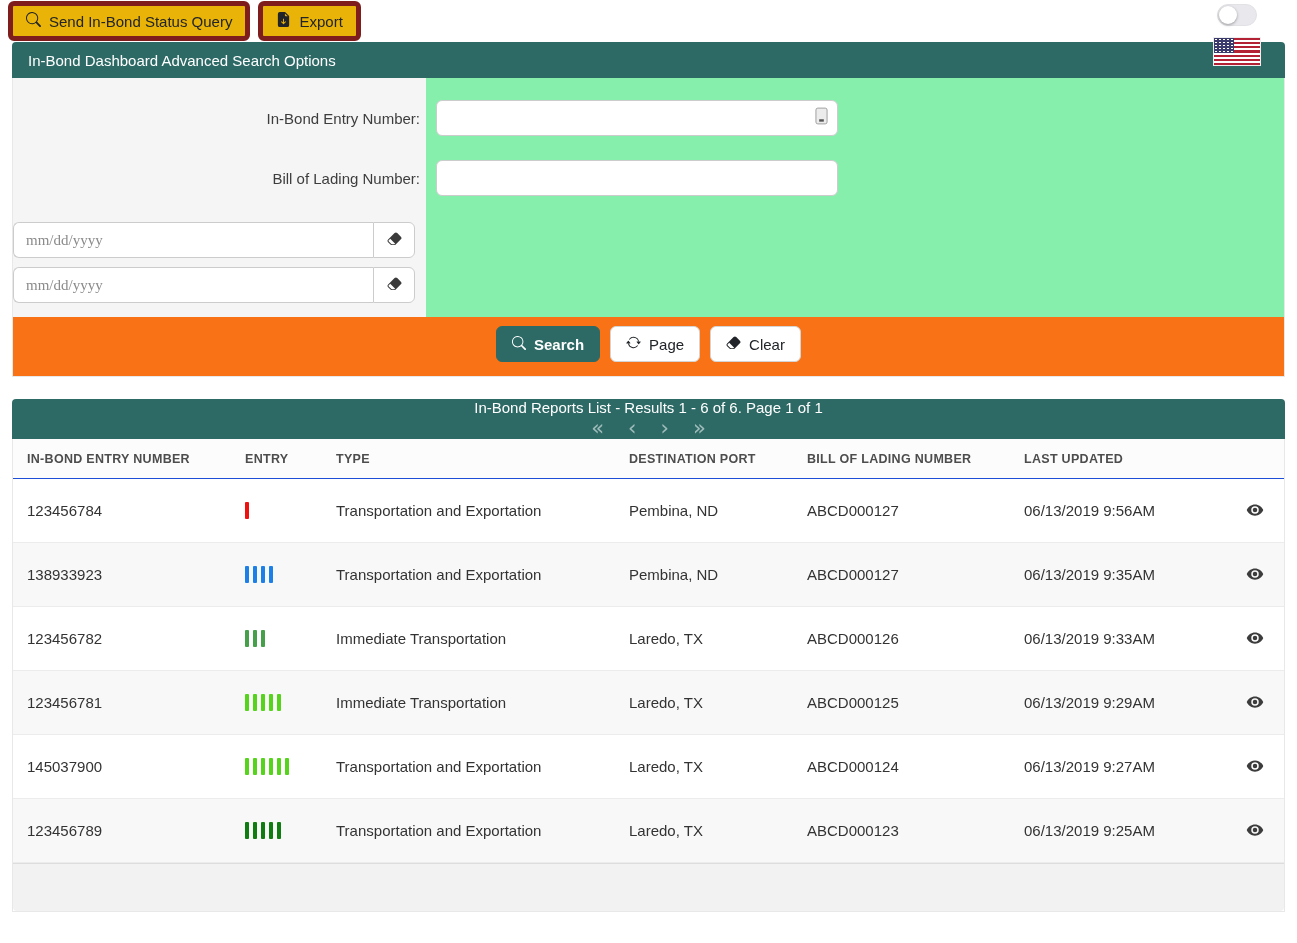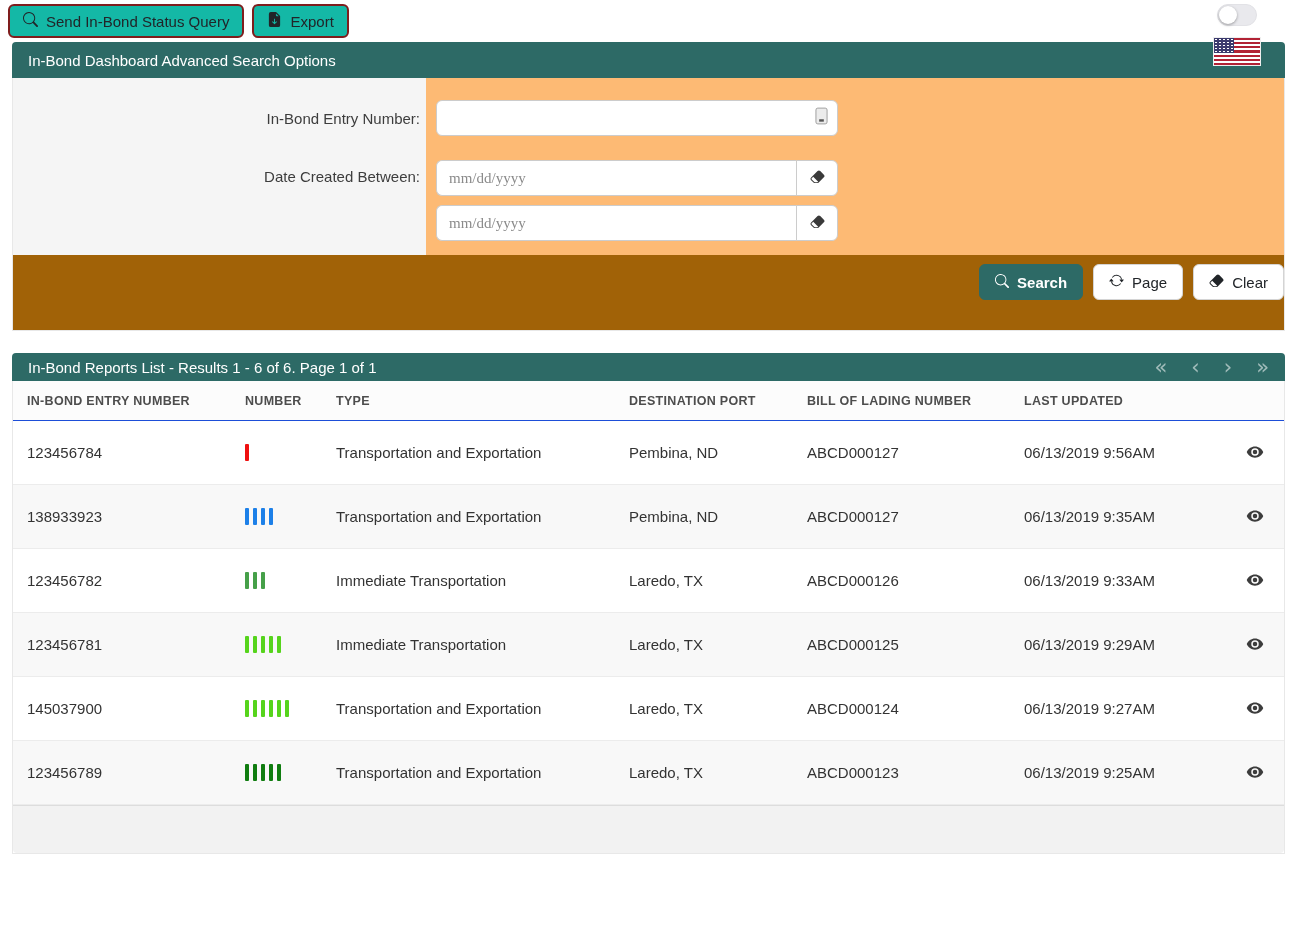--- a/index.html
+++ b/index.html
@@ -2,42 +2,42 @@
 <html><head>
 <meta charset="utf-8">
 <style>
   * { margin:0; padding:0; box-sizing:border-box; }
   html,body { width:1297px; height:943px; overflow:hidden; background:#fff;
     font-family:"Liberation Sans", sans-serif; color:#333; }
 
   
   .topbar { height:42px; display:flex; align-items:center; justify-content:space-between; padding:0 14px 0 8px; background:#fff; }
   .topbar-left { display:flex; gap:8px; }
-  .btn-outline { display:inline-flex; align-items:center; gap:8px; background:#14b8a6;
-    border:2px solid #7f1d1d; border-radius:6px; padding:6px 13px; font-size:15px; color:#212529; cursor:pointer; }
+  .btn-outline { display:inline-flex; align-items:center; gap:8px; background:#eab308;
+    border:5px solid #7f1d1d; border-radius:6px; padding:6px 13px; font-size:15px; color:#212529; cursor:pointer; }
   .btn-outline svg { flex:0 0 auto; }
   .topbar-right { display:flex; align-items:center; gap:12px;flex-direction:column; }
   .show-fields-label { font-size:13.5px; color:#5a5a5a; }
   .toggle { width:40px; height:22px; border-radius:11px; background:#e9e9ed; border:1px solid #e2e2e6; position:relative; cursor:pointer; }
   .toggle .knob { position:absolute; left:1px; top:1px; width:18px; height:18px; border-radius:50%; background:#fff; box-shadow:0 1px 3px rgba(0,0,0,.35); }
   .flag { width:46px; height:27px; position:relative; cursor:pointer;
     background:repeating-linear-gradient(#b22234 0 2.08px, #fff 2.08px 4.16px); box-shadow:0 0 0 1px #eee; }
   .flag .canton { position:absolute; left:0; top:0; width:20px; height:14.5px; background:#3c3b6e;
     background-image:radial-gradient(#fff 28%, transparent 34%); background-size:4px 3px; }
 
   
   .panel { margin:0 12px; }
   .panel-header { background:#2d6a66; color:#fff; border-radius:4px 4px 0 0;
     display:flex; align-items:center; justify-content:space-between; padding:0 16px;text-align:center; }
   .search-panel .panel-header { height:36px; font-size:15px; }
-  .results-panel .panel-header { height:28px; font-size:15px; }
+  .results-panel .panel-header { height:40px; font-size:15px;flex-direction:column; }
   .panel-body-frame { border:1px solid #e8e8e8; border-top:none; }
 
   
-  .form-body { position:relative; background:#fdba74; padding:22px 0 14px; }
+  .form-body { position:relative; background:#86efac; padding:22px 0 14px; }
   .label-stripe { position:absolute; left:0; top:0; bottom:0; width:413px; background:#f5f5f5; }
   .form-row { position:relative; display:flex; }
   .form-label { width:423px; padding-right:16px; text-align:right; font-size:15px; color:#3d3d3d;
     display:flex; align-items:center; justify-content:flex-end; }
   .form-label.top { align-items:flex-start; padding-top:8px; }
   .control-col { width:402px; }
   .text-input { width:100%; height:36px; border:1px solid #ccc; border-radius:6px; padding:0 34px 0 12px;
     font-size:15px; font-family:"Liberation Sans", sans-serif; color:#333; outline:none; background:#fff; }
   .text-input.no-icon { padding-right:12px; }
   .input-wrap { position:relative; }
@@ -48,21 +48,21 @@
     padding:16px 12px; font-size:15px; font-family:Liberation Serif, serif; color:#333; outline:none; }
   .input-group input::placeholder { color:#8a8a8a; }
   .text-input::placeholder { color:#8a8a8a; }
   .append-btn { width:42px; height:36px; background:#fff; border:1px solid #ccc; border-radius:0 6px 6px 0;
     display:flex; align-items:center; justify-content:center; cursor:pointer; }
   .select-wrap { position:relative; }
   .select-input { width:100%; height:36px; border:1px solid #ccc; border-radius:6px; background:#fff;
     appearance:none; -webkit-appearance:none; padding:0 30px 0 12px; font-size:15px; color:#333; outline:none; }
   .select-wrap .chevrons { position:absolute; right:9px; top:50%; transform:translateY(-50%); pointer-events:none; }
 
-  .form-footer { background:#a16207; padding:9px 0 30px; display:flex; justify-content:flex-end; gap:10px; }
+  .form-footer { background:#f97316; padding:9px 0 14px; display:flex; justify-content:center; gap:10px; }
   .btn-primary { display:inline-flex; align-items:center; gap:8px; background:#2d6a66; color:#fff; border:1px solid #2d6a66;
     border-radius:6px; padding:8px 15px; font-size:15px; font-weight:bold; cursor:pointer; }
   .btn-light { display:inline-flex; align-items:center; gap:8px; background:#fff; color:#212529; border:1px solid #d4d4d4;
     border-radius:6px; padding:8px 15px; font-size:15px; cursor:pointer; }
 
   .gap { height:22px; }
 
   
   .pager-icons { display:flex; gap:24px; }
   .pager-icons span { color:rgba(255,255,255,0.55); font-size:21px; line-height:1; cursor:pointer; font-family:"DejaVu Sans", sans-serif; }
@@ -129,23 +129,28 @@
           <input class="text-input" type="text" value="" style="">
           <span class="inner-icon">
             <svg width="13" height="18" viewBox="0 0 14 19">
                 <rect x="1" y="1" width="12" height="17" rx="2" fill="#ececec" stroke="#9a9a9a"></rect>
                 <rect x="4.5" y="13" width="5" height="2.6" fill="#555"></rect>
               </svg>
           </span>
         </div>
       </div>
 
+      <div class="form-row mb26">
+        <div class="form-label">Bill of Lading Number:</div>
+        <div class="control-col">
+          <input class="text-input no-icon" type="text" value="" style="">
+        </div>
+      </div>
 
       <div class="form-row">
-        <div class="form-label top">Date Created Between:</div>
         <div class="control-col">
           <div class="input-group mb9">
             <input type="text" placeholder="mm/dd/yyyy" style="">
             <button class="append-btn">
               <span>
                 <svg width="15" height="15" viewBox="0 0 16 16" fill="#3a3a3a">
                     <path d="M8.086 2.207a2 2 0 0 1 2.828 0l3.879 3.879a2 2 0 0 1 0 2.828l-5.5 5.5A2 2 0 0 1 7.879 15H5.12a2 2 0 0 1-1.414-.586l-2.5-2.5a2 2 0 0 1 0-2.828l6.879-6.879zm.66 11.34L3.453 8.254 1.914 9.793a1 1 0 0 0 0 1.414l2.5 2.5a1 1 0 0 0 .707.293H7.88a1 1 0 0 0 .707-.293l.16-.16z"></path>
                   </svg>
               </span>
             </button>
@@ -214,21 +219,21 @@
           <col class="c-status">
           <col class="c-type">
           <col class="c-dest">
           <col class="c-bol">
           <col class="c-upd">
           <col class="c-eye">
         </colgroup>
       <thead>
         <tr>
           <th>IN-BOND ENTRY NUMBER</th>
-          <th>NUMBER</th>
+          <th>ENTRY</th>
           <th>TYPE</th>
           <th>DESTINATION PORT</th>
           <th>BILL OF LADING NUMBER</th>
           <th>LAST UPDATED</th>
           <th></th>
         </tr>
       </thead>
       <tbody>
 
         <tr>

